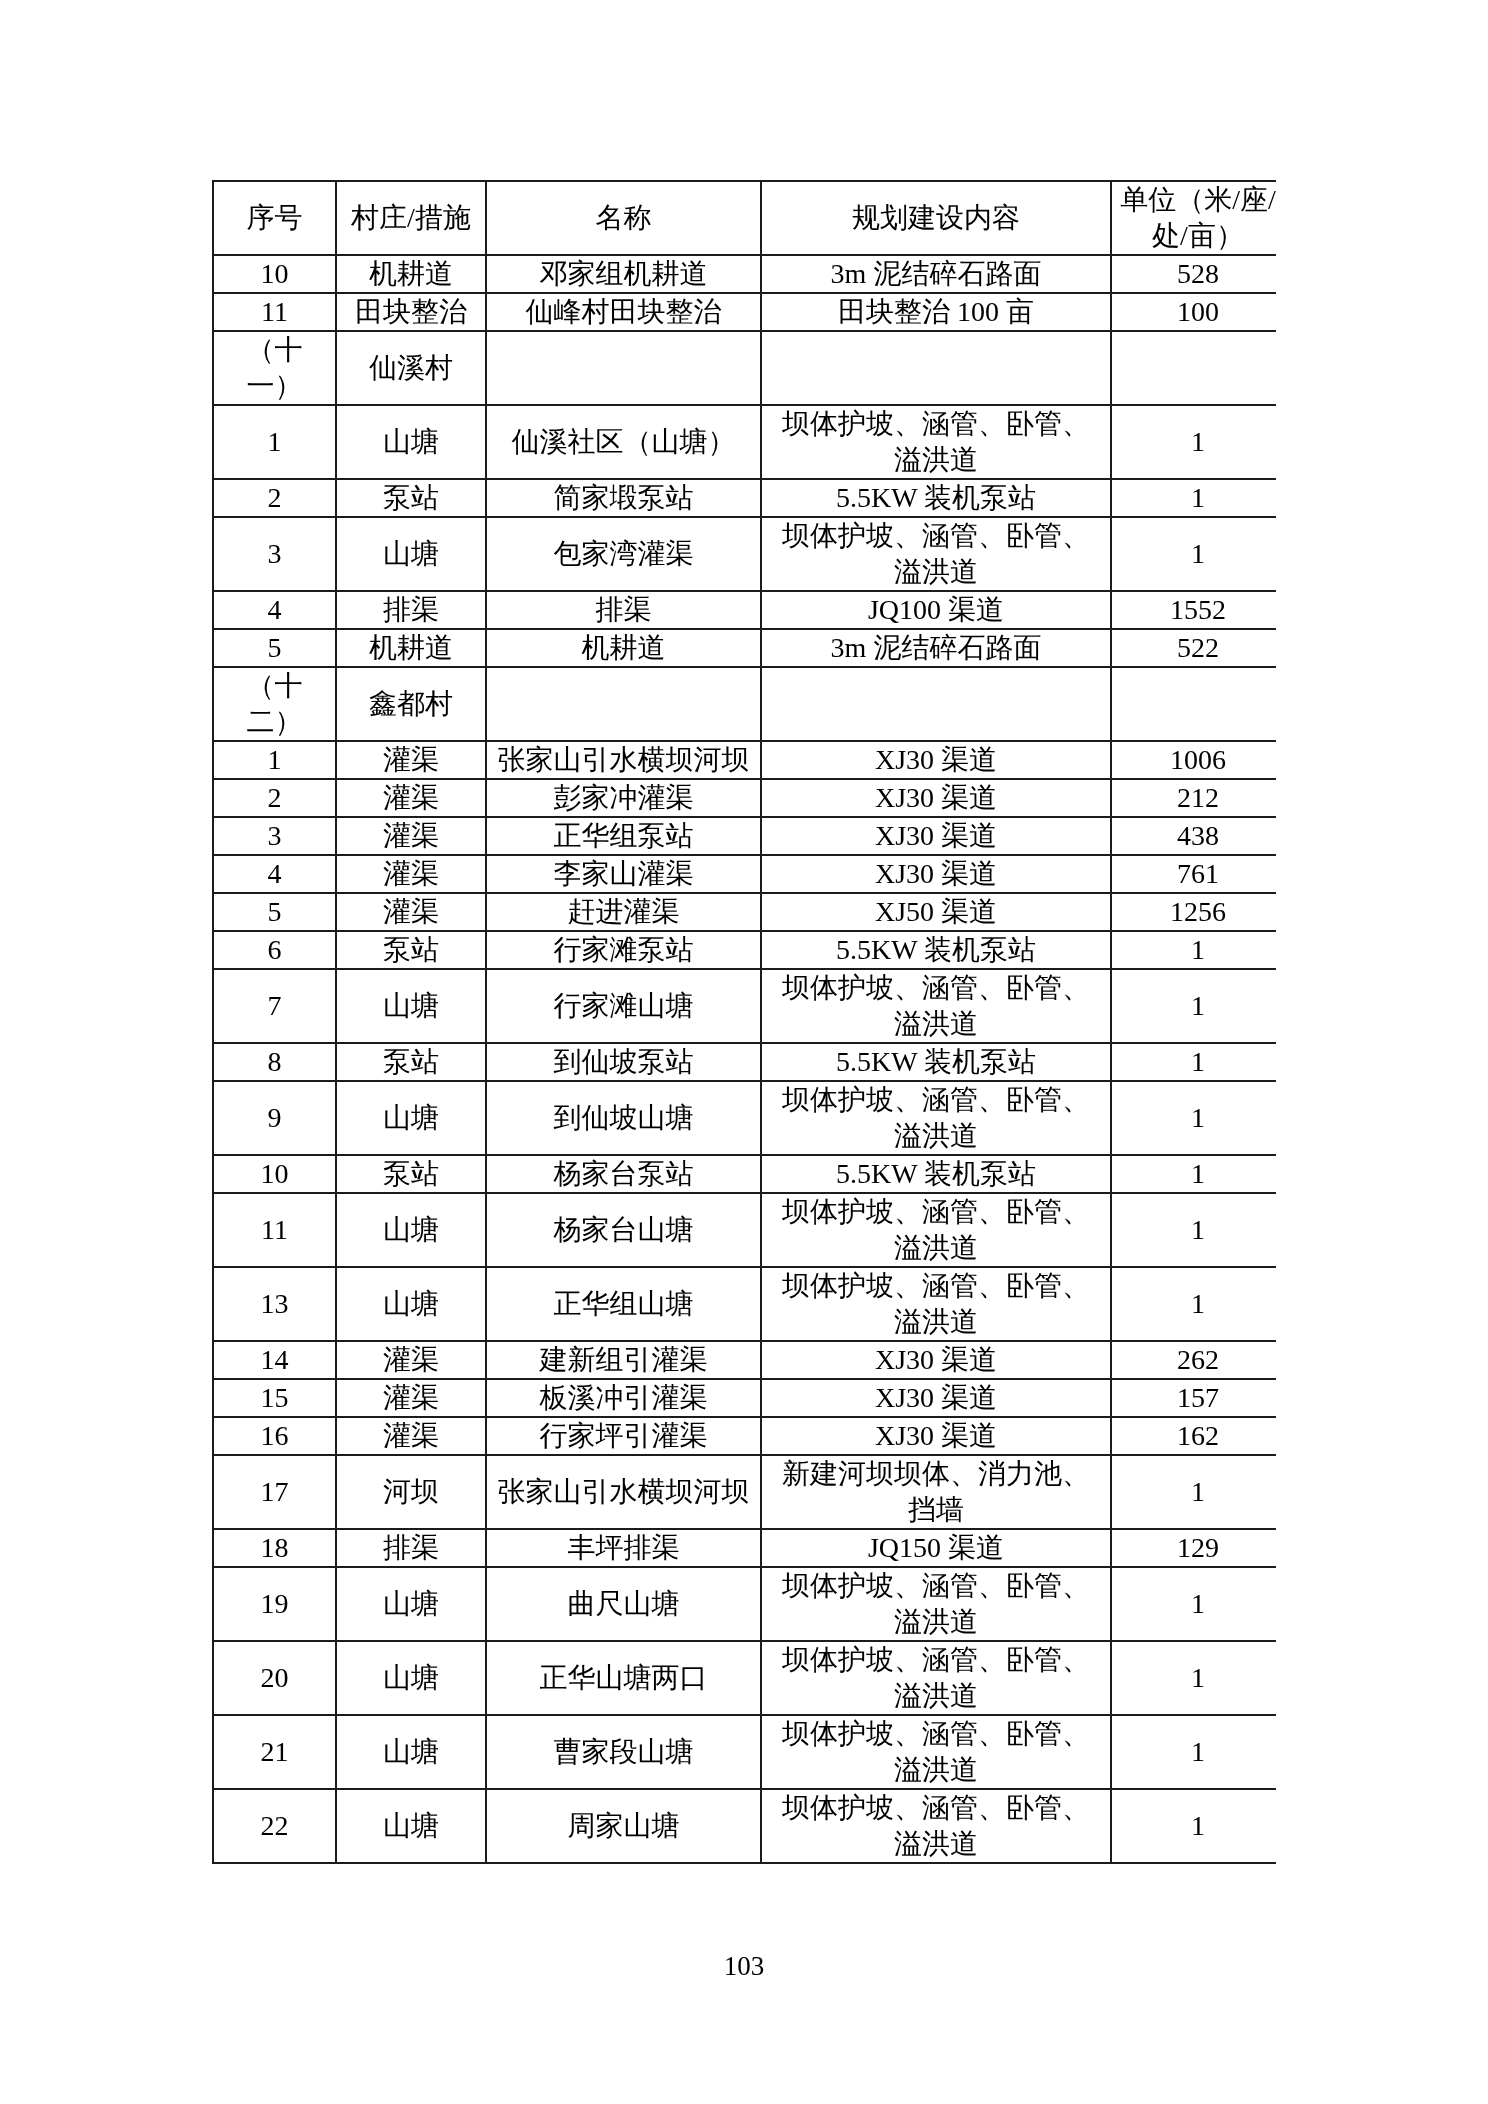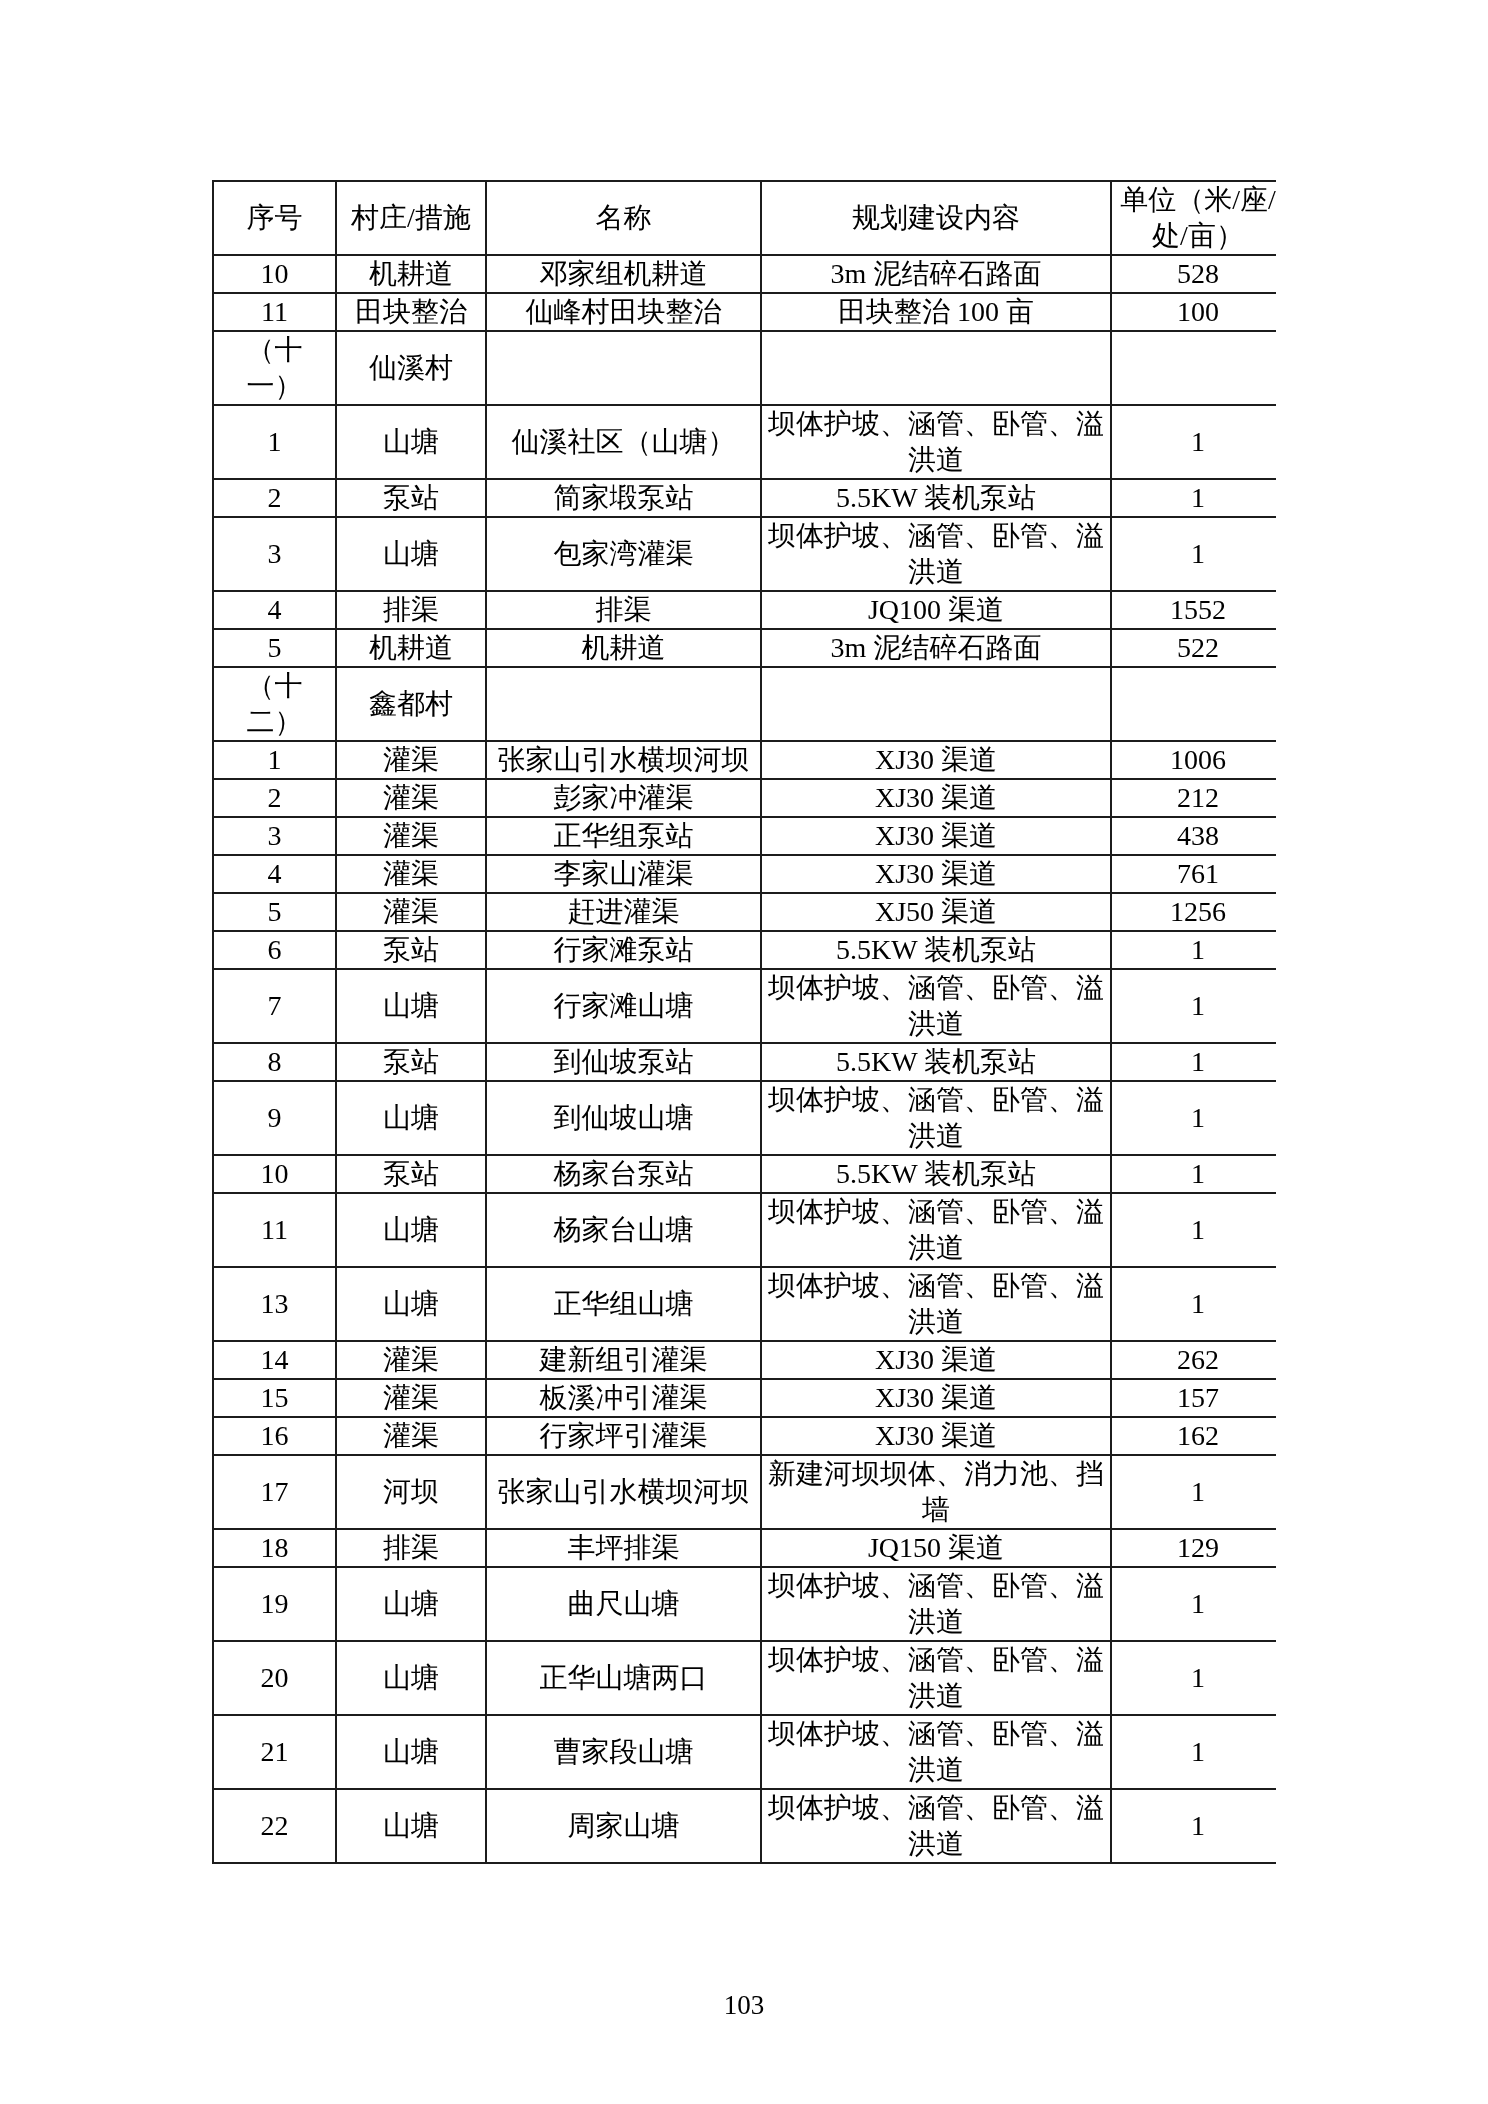--- a/index.html
+++ b/index.html
@@ -33,30 +33,29 @@
     line-height:36px;
     font-weight:normal;
     padding:0 6px;
     word-break:normal;
     overflow-wrap:break-word;
     line-break:strict;
   }
   thead tr { height:73px; }
   tbody tr { height:37px; }
   td.c0 { padding:0 7px; }
-  td.c3 { padding:0 4px; }
+  td.c3 { padding:0 18px; }
   .page-number {
     position:absolute;
     top:1950px;
     left:0;
     width:1488px;
     text-align:center;
     font-size:27px;
     line-height:32px;
-    margin-top:39px;
   }
 </style>
 </head>
 <body>
 
 <div class="page">
 
   <table class="plan">
     <colgroup>
       <col class="w0">

